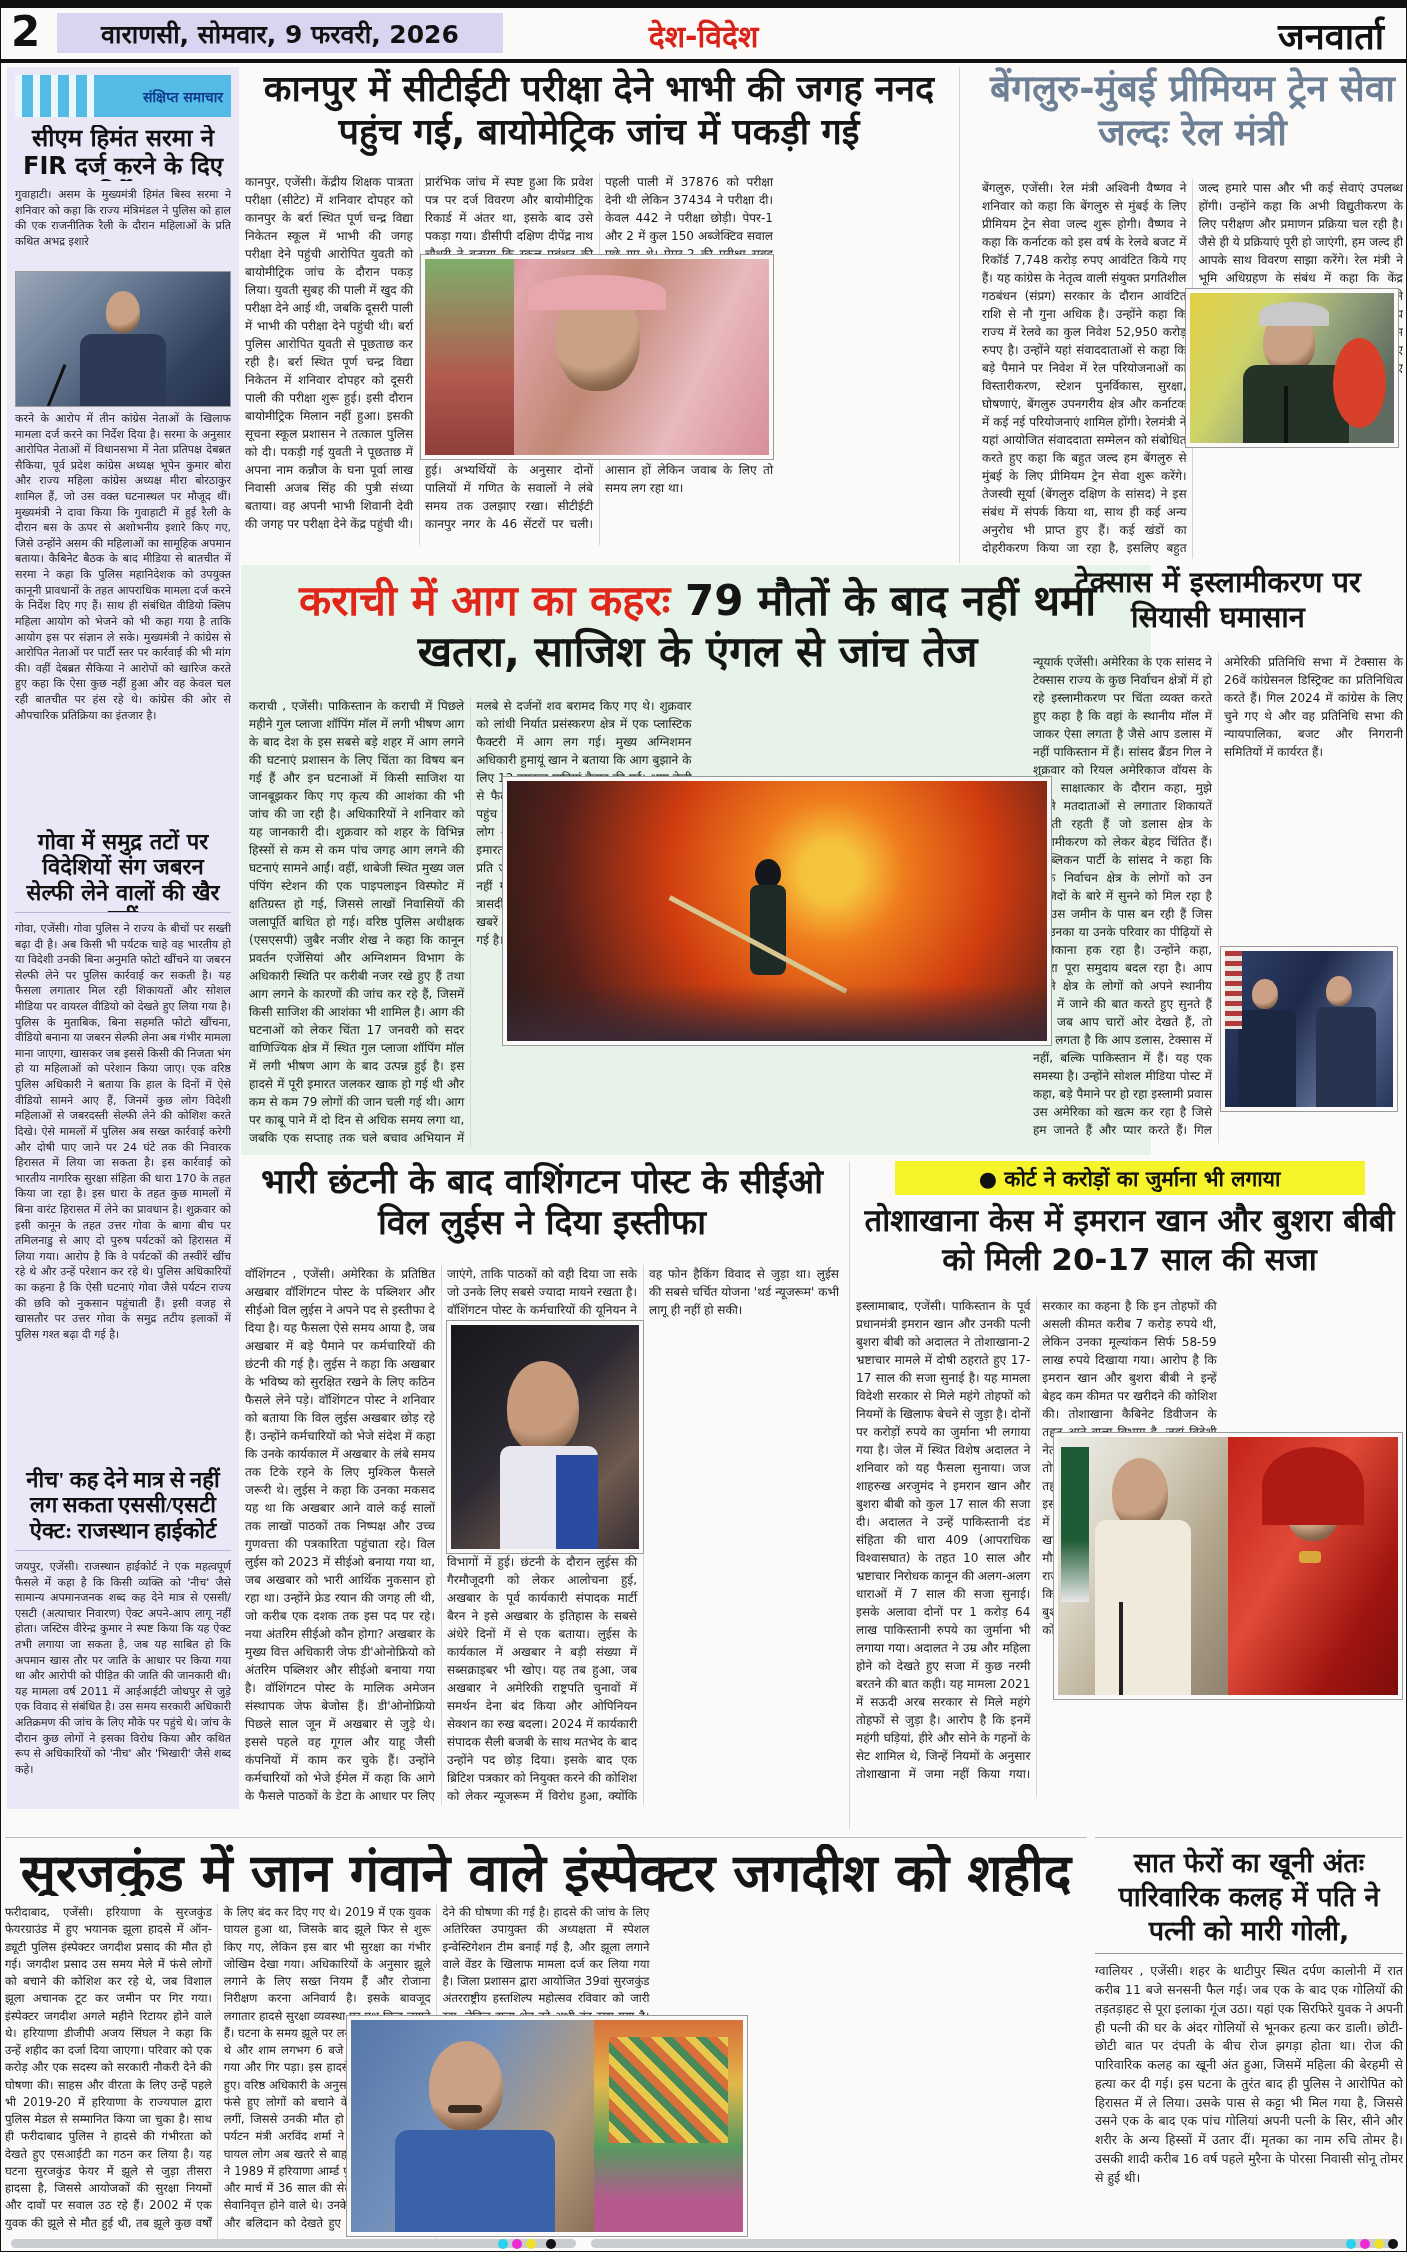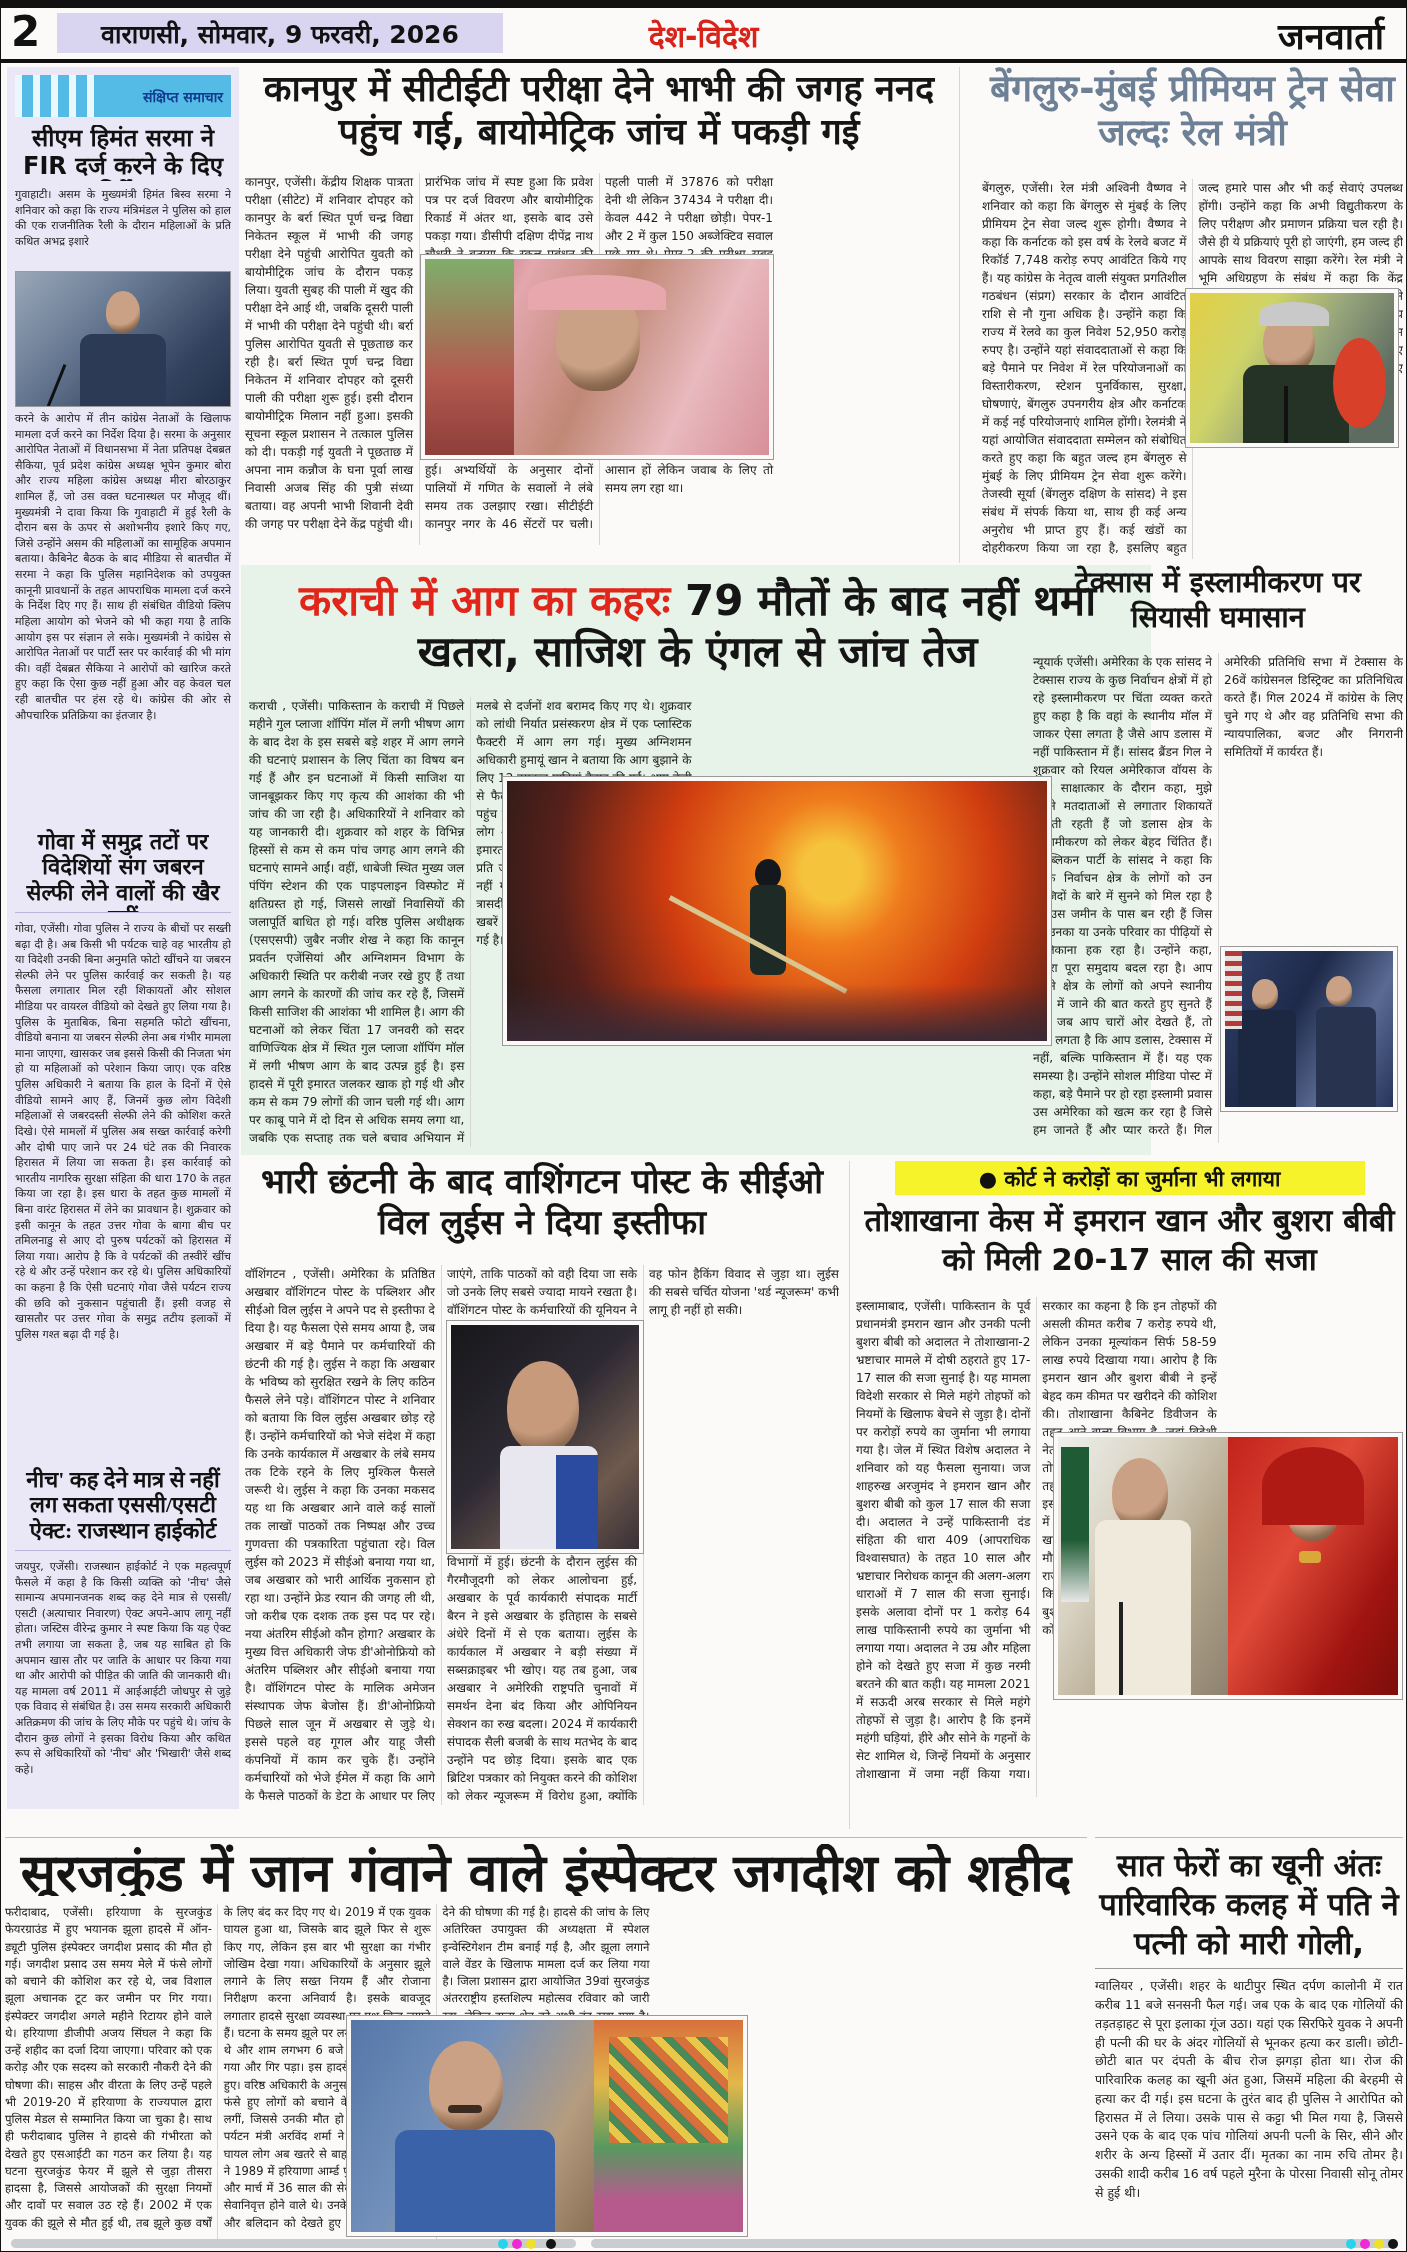--- a/index.html
+++ b/index.html
@@ -105,21 +105,21 @@
   #tosha .hl { font-size:31px; line-height:1.25; margin-top:6px; }
   #tosha .body-txt { margin-top:10px; height:500px; column-count:3; column-gap:12px; }
 
   
   #suraj { position:absolute; left:4px; top:1836px; width:1082px; height:404px; overflow:hidden; border-top:1px solid #bbb; padding-top:6px; }
   #suraj .hl { font-size:52px; line-height:1.15; }
   #suraj .body-txt { margin-top:8px; height:336px; column-count:5; column-gap:12px; font-size:11.5px; }
 
   
   #gwalior { position:absolute; left:1094px; top:1836px; width:308px; height:404px; overflow:hidden; border-top:1px solid #bbb; padding-top:8px; }
-  #gwalior .hl { font-size:31px; line-height:1.25; border-bottom:1px solid #999; padding-bottom:6px; }
+  #gwalior .hl { font-size:27px; line-height:1.25; border-bottom:1px solid #999; padding-bottom:6px; }
   #gwalior .body-txt { margin-top:8px; height:320px; column-count:1; font-size:12.5px; }
 
   
   .foot-bar { position:absolute; bottom:3px; height:9px; background:#c9cdd2; border-radius:5px; }
   .dot { position:absolute; bottom:2px; width:10px; height:10px; border-radius:50%; z-index:5; }
 </style>
 </head>
 <body>
 
 <div id="page">

